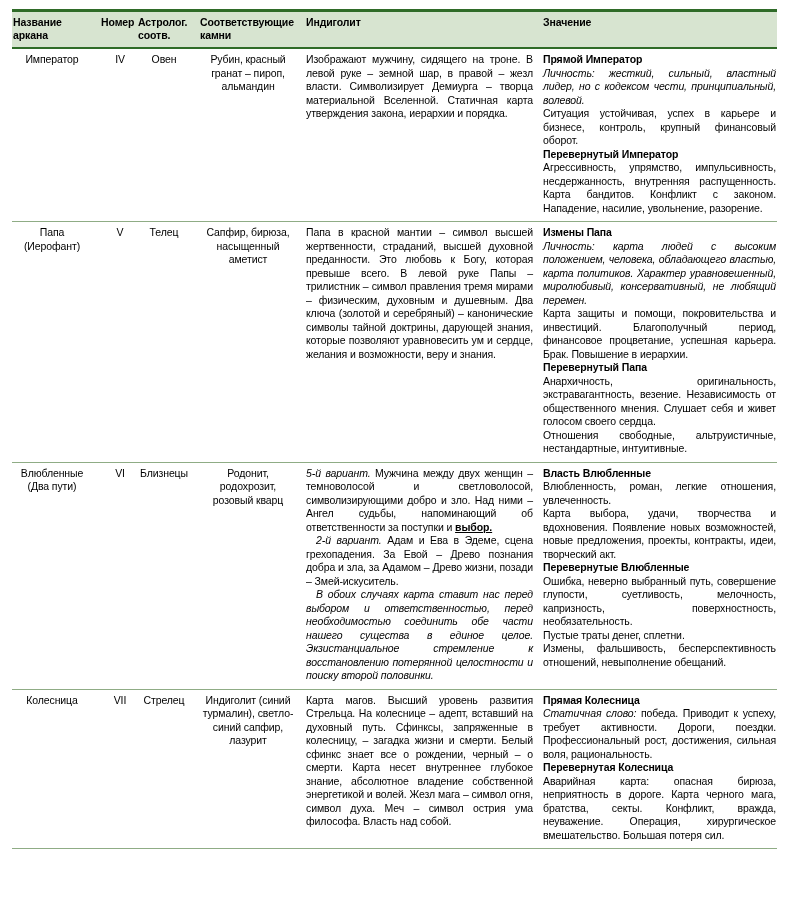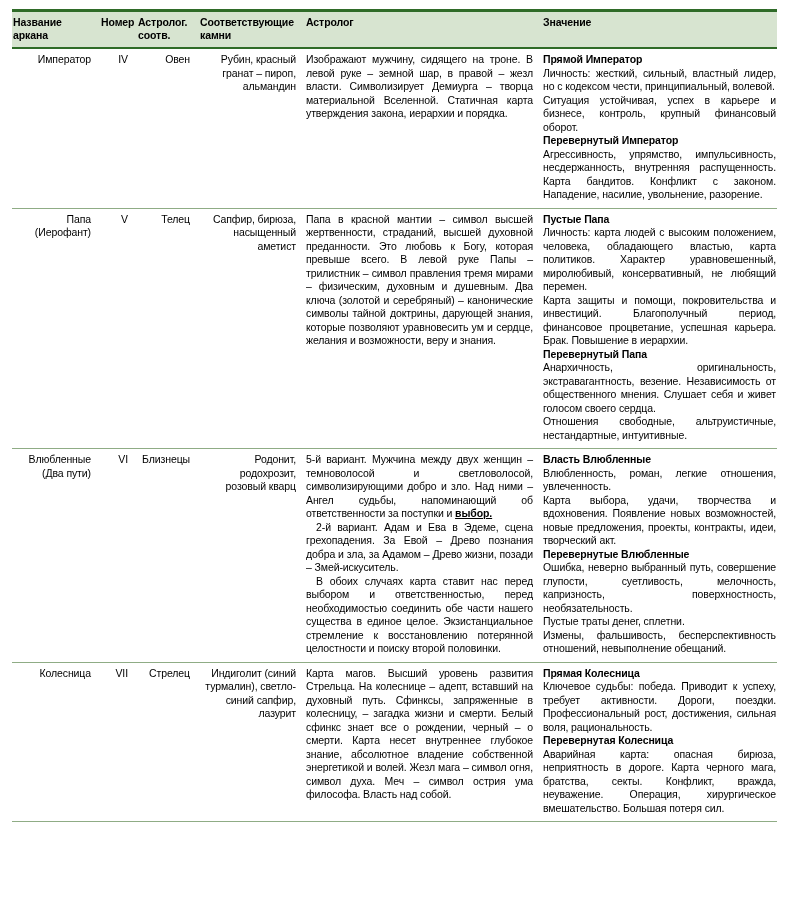--- a/index.html
+++ b/index.html
@@ -40,24 +40,24 @@
   tbody td {
     vertical-align: top;
     font-size: 10.5px; line-height: 13.5px;
     letter-spacing: -0.1px;
     padding: 4px 9px 6px 1px;
     border-bottom: 1px solid var(--border-light, #8fac85);
   }
   td.col-number { padding-left: 12px; }
   td.col-meaning { padding-right: 1px; }
   .para { text-align: justify; hyphens: auto; -webkit-hyphens: auto; overflow-wrap: break-word; }
-  td.col-name, td.col-astro, td.col-stones, td.col-number { text-align: right; }
+  td.col-name, td.col-astro, td.col-stones, td.col-number { text-align: center; }
   .para.indent { text-indent: 10px; }
   .s-bold { font-weight: bold; text-decoration: underline; }
-  .s-italic { }
+  .s-italic { font-style: italic; }
   .s-bold-italic { font-weight: bold; }
 </style>
 </head>
 <body>
 
 <div class="page">
   <table class="tarot-table">
     <colgroup>
       <col class="c-name">
       <col class="c-number">
@@ -65,21 +65,21 @@
       <col class="c-stones">
       <col class="c-symbolism">
       <col class="c-meaning">
     </colgroup>
     <thead>
       <tr>
         <th>Название аркана</th>
         <th>Номер</th>
         <th>Астролог. соотв.</th>
         <th>Соответствующие камни</th>
-        <th>Астролог</th>
+        <th>Индиголит</th>
         <th>Значение</th>
       </tr>
     </thead>
     <tbody>
         <tr>
           <td class="col-name">Император</td>
           <td class="col-number">IV</td>
           <td class="col-astro">Овен</td>
           <td class="col-stones">Рубин, красный гранат – пироп, альмандин</td>
           <td class="col-symbolism">
@@ -95,21 +95,21 @@
         </tr>
         <tr>
           <td class="col-name">Папа (Иерофант)</td>
           <td class="col-number">V</td>
           <td class="col-astro">Телец</td>
           <td class="col-stones">Сапфир, бирюза, насыщенный аметист</td>
           <td class="col-symbolism">
             <p class="para"><span>Папа в красной мантии – символ высшей жертвенности, страданий, высшей духовной преданности. Это любовь к Богу, которая превыше всего. В левой руке Папы – трилистник – символ правления тремя мирами – физическим, духовным и душевным. Два ключа (золотой и серебряный) – канонические символы тайной доктрины, дарующей знания, которые позволяют уравновесить ум и сердце, желания и возможности, веру и знания.</span></p>
           </td>
           <td class="col-meaning">
-            <p class="para"><span class="s-bold-italic">Пустые Папа</span></p>
+            <p class="para"><span class="s-bold-italic">Измены Папа</span></p>
             <p class="para"><span class="s-italic">Личность: карта людей с высоким положением, человека, обладающего властью, карта политиков. Характер уравновешенный, миролюбивый, консервативный, не любящий перемен.</span></p>
             <p class="para"><span>Карта защиты и помощи, покровительства и инвестиций. Благополучный период, финансовое процветание, успешная карьера. Брак. Повышение в иерархии.</span></p>
             <p class="para"><span class="s-bold-italic">Перевернутый Папа</span></p>
             <p class="para"><span>Анархичность, оригинальность, экстравагантность, везение. Независимость от общественного мнения. Слушает себя и живет голосом своего сердца.</span></p>
             <p class="para"><span>Отношения свободные, альтруистичные, нестандартные, интуитивные.</span></p>
           </td>
         </tr>
         <tr>
           <td class="col-name">Влюбленные (Два пути)</td>
           <td class="col-number">VI</td>
@@ -133,20 +133,20 @@
         <tr>
           <td class="col-name">Колесница</td>
           <td class="col-number">VII</td>
           <td class="col-astro">Стрелец</td>
           <td class="col-stones">Индиголит (синий турмалин), светло-синий сапфир, лазурит</td>
           <td class="col-symbolism">
             <p class="para"><span>Карта магов. Высший уровень развития Стрельца. На колеснице – адепт, вставший на духовный путь. Сфинксы, запряженные в колесницу, – загадка жизни и смерти. Белый сфинкс знает все о рождении, черный – о смерти. Карта несет внутреннее глубокое знание, абсолютное владение собственной энергетикой и волей. Жезл мага – символ огня, символ духа. Меч – символ острия ума философа. Власть над собой.</span></p>
           </td>
           <td class="col-meaning">
             <p class="para"><span class="s-bold-italic">Прямая Колесница</span></p>
-            <p class="para"><span class="s-italic">Ключевое судьбы: </span><span>победа. Приводит к успеху, требует активности. Дороги, поездки. Профессиональный рост, достижения, сильная воля, рациональность.</span></p>
+            <p class="para"><span class="s-italic">Статичная слово: </span><span>победа. Приводит к успеху, требует активности. Дороги, поездки. Профессиональный рост, достижения, сильная воля, рациональность.</span></p>
             <p class="para"><span class="s-bold-italic">Перевернутая Колесница</span></p>
             <p class="para"><span>Аварийная карта: опасная бирюза, неприятность в дороге. Карта черного мага, братства, секты. Конфликт, вражда, неуважение. Операция, хирургическое вмешательство. Большая потеря сил.</span></p>
           </td>
         </tr>
       </tbody>
   </table>
 </div>
 
 </body></html>

